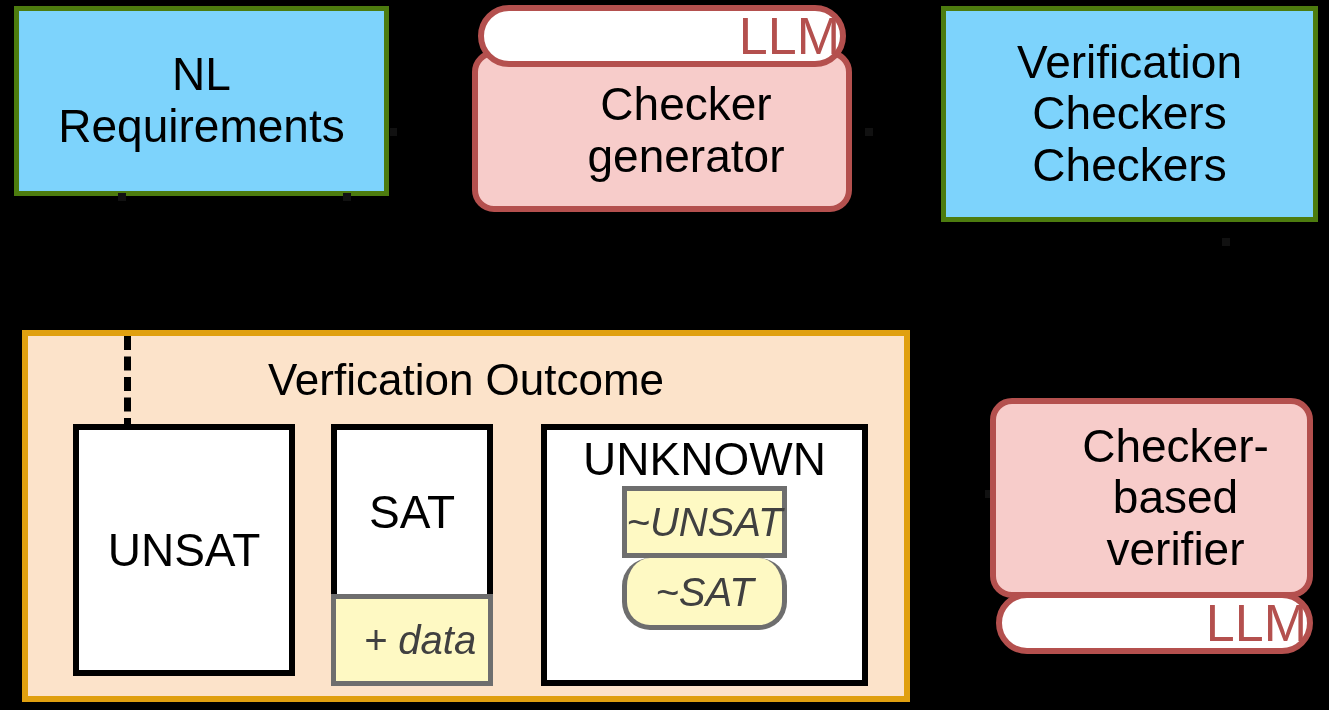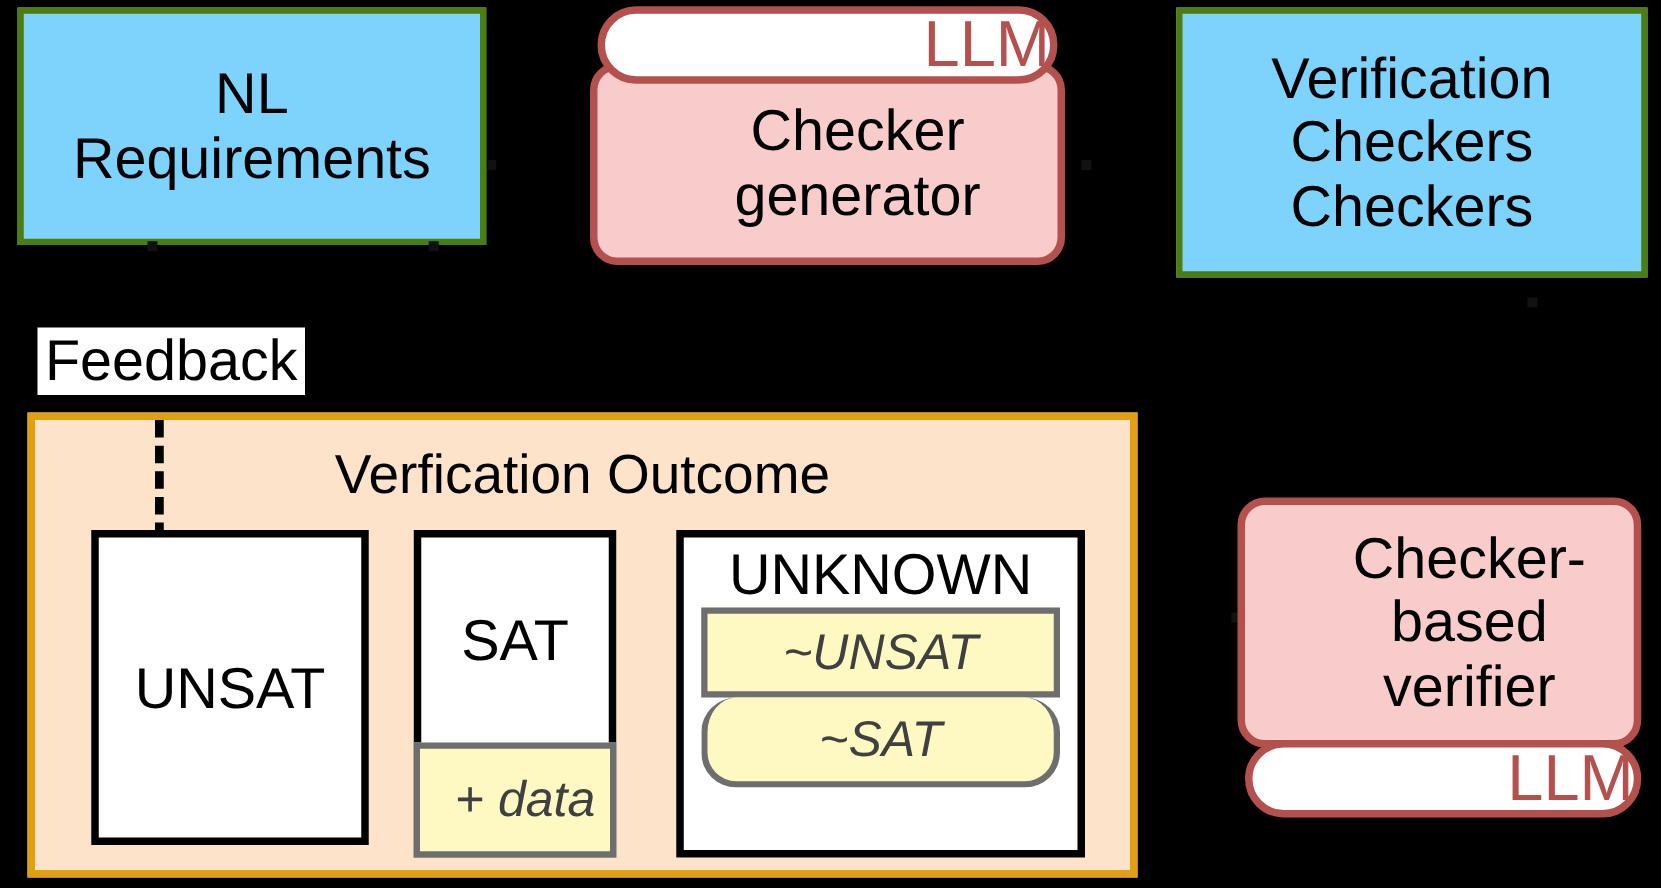--- a/index.html
+++ b/index.html
@@ -176,40 +176,37 @@
   </div>
 
   <div class="arrow-stub" style="left:390px; top:128px; width:7px; height:8px;"></div>
   <div class="arrow-stub" style="left:865px; top:128px; width:8px; height:8px;"></div>
   <div class="arrow-stub" style="left:118px; top:193px; width:8px; height:8px;"></div>
   <div class="arrow-stub" style="left:343px; top:193px; width:8px; height:8px;"></div>
   <div class="arrow-stub" style="left:1222px; top:238px; width:8px; height:8px;"></div>
   <div class="arrow-stub" style="left:900px; top:490px; width:8px; height:8px;"></div>
   <div class="arrow-stub" style="left:985px; top:490px; width:8px; height:8px;"></div>
 
-  <div class="feedback-label" style="left:30px; top:262px;">
-    <span>Feedback</span>
-  </div>
 
   <div class="orange-box" style="left:22px; top:330px; width:888px; height:372px;">
 
     <div class="orange-title">Verfication Outcome</div>
 
     <div class="dashed-line" style="left:96px; top:0px; height:96px;"></div>
 
     <div class="outcome-box" style="left:45px; top:88px; width:222px; height:252px;">
       <div class="outcome-label">UNSAT</div>
     </div>
 
     <div class="outcome-box" style="left:303px; top:88px; width:162px; height:262px;">
       <div class="outcome-label">SAT</div>
       <div class="sub-chip flush" style="height:92px;">+ data</div>
     </div>
 
-    <div class="outcome-box" style="left:513px; top:88px; width:327px; height:262px;">
+    <div class="outcome-box" style="left:513px; top:88px; width:327px; height:262px;align-items:center;">
       <div class="outcome-label top-aligned">UNKNOWN</div>
       <div class="sub-chip-stack">
         <div class="sub-chip" style="height:72px;">~UNSAT</div>
         <div class="sub-chip" style="height:72px;border-radius:28px;">~SAT</div>
       </div>
     </div>
   </div>
 
   <div class="box pink-box" style="left:990px; top:398px; width:323px; height:200px;">
     <span>Checker-</span>

